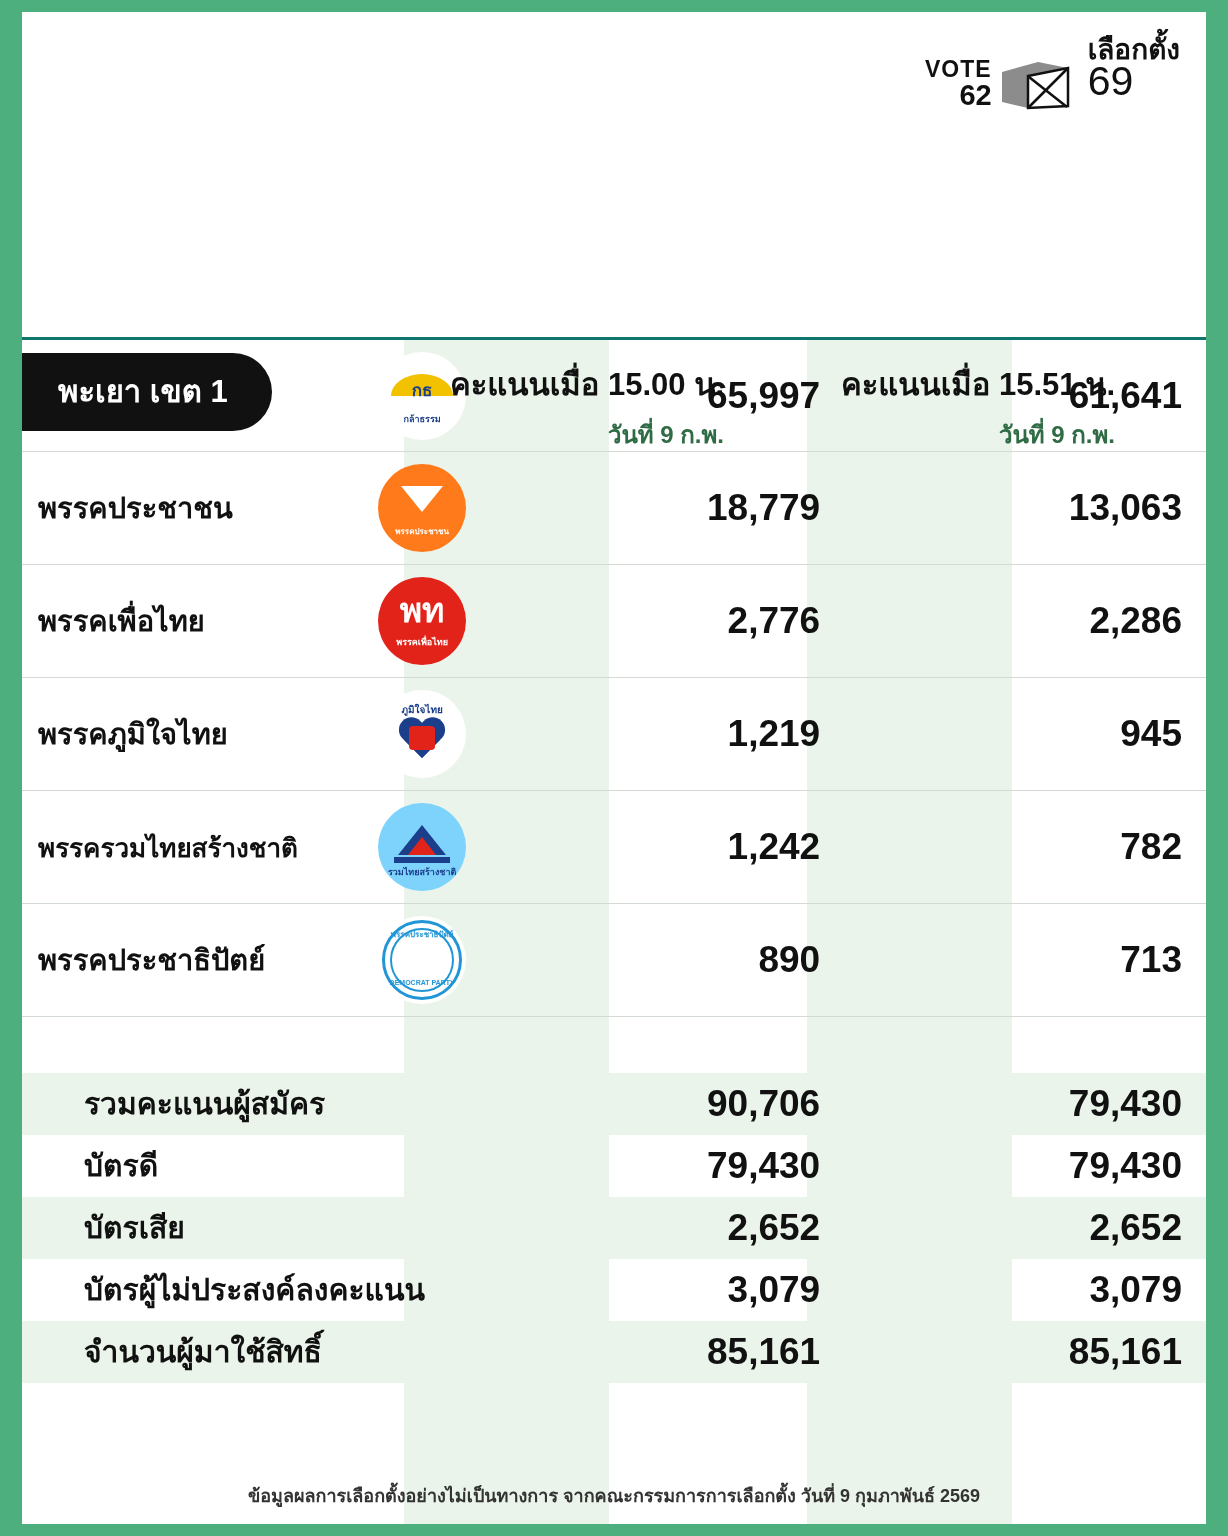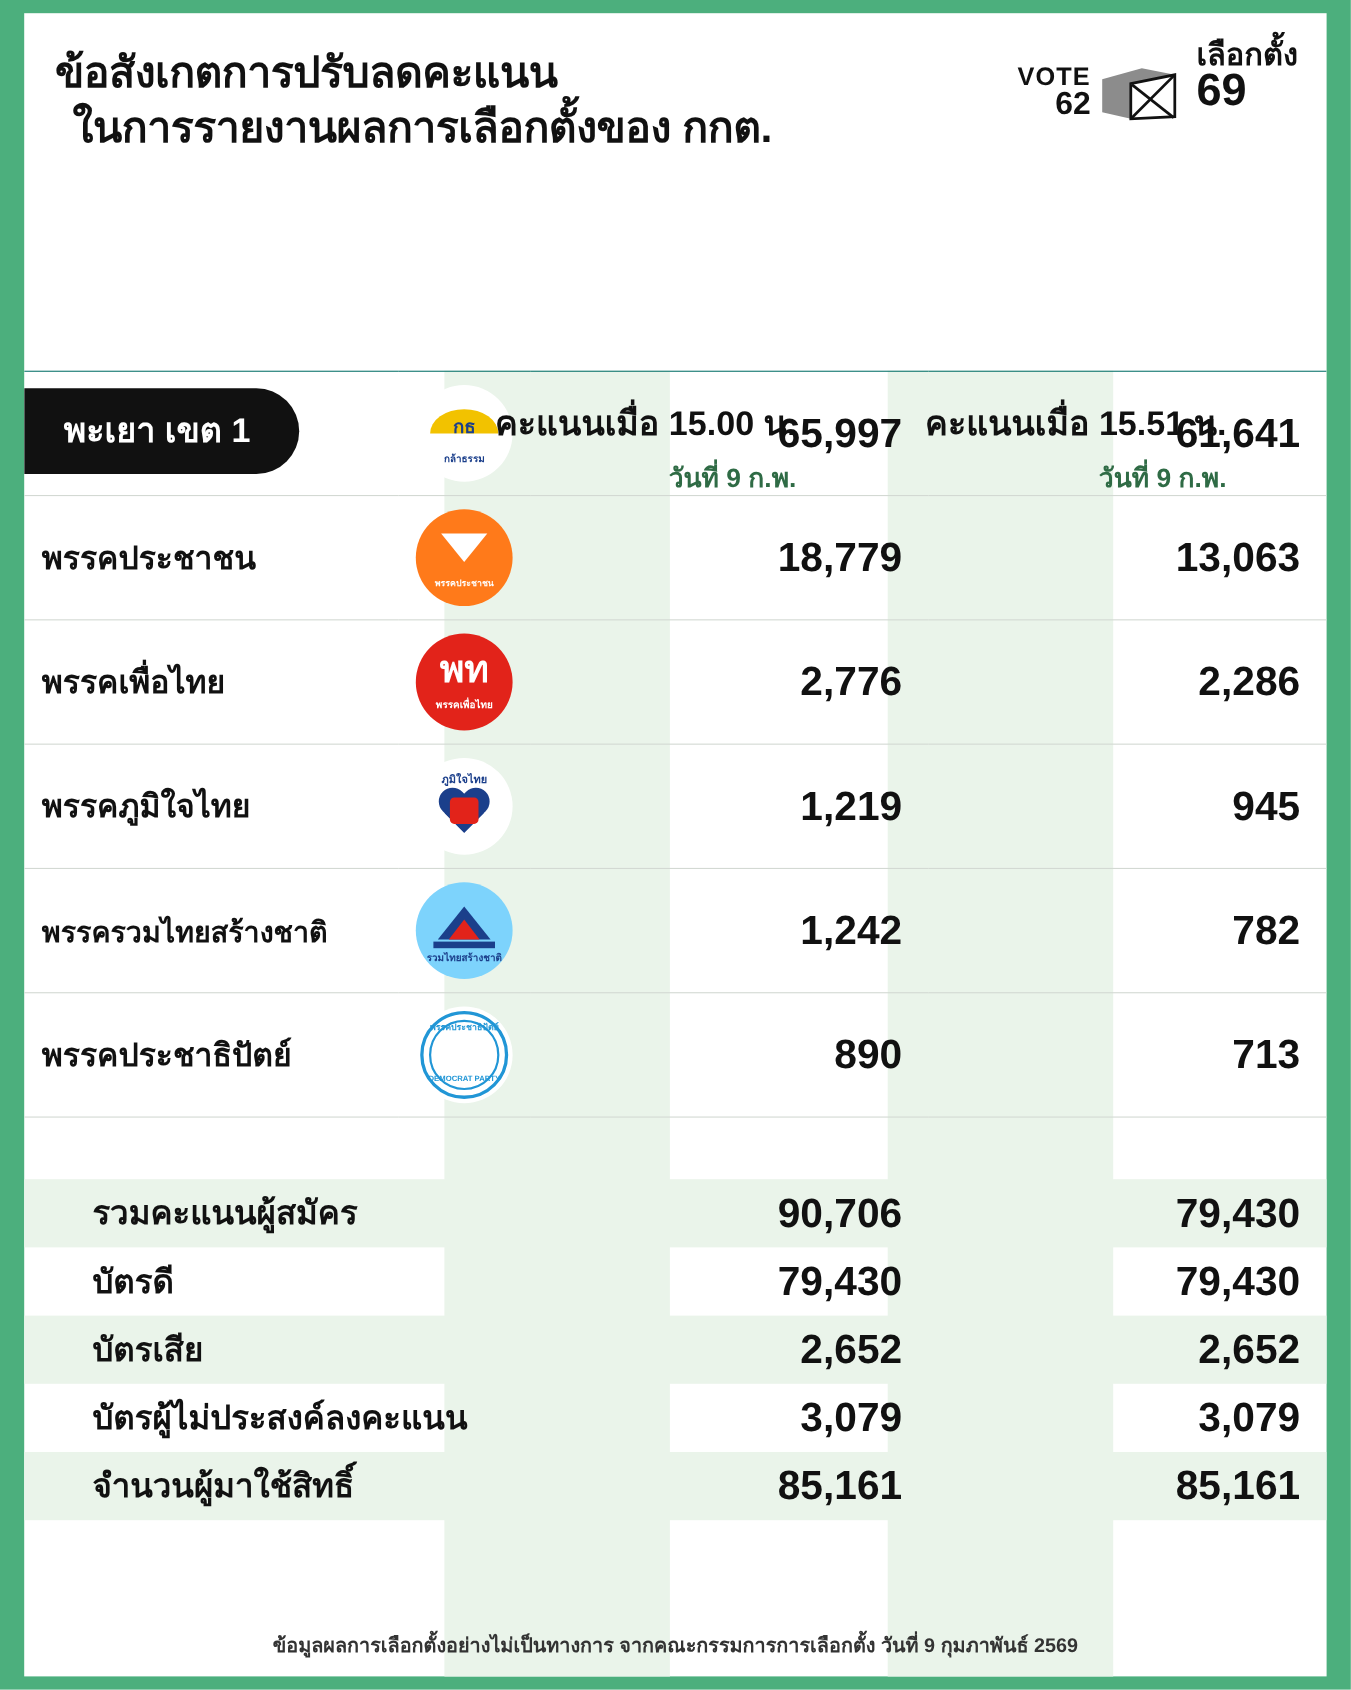--- a/index.html
+++ b/index.html
@@ -71,21 +71,21 @@
   }
   .election-txt { line-height: 1.02; text-align: left; }
   .election-txt .e1 {
     font-size: 28px;
     font-weight: bold;
     color: #111;
     display: block;
   }
   .election-txt .e2 {
     font-size: 41px;
-    font-weight: bold;
+    font-weight: normal;
     color: #111;
     display: block;
     margin-top: -4px;
   }
   
   .band-wrap {
     position: relative;
   }
   .col-band {
     position: absolute;
@@ -165,21 +165,21 @@
   }
   .r-val {
     width: 330px;
     text-align: right;
     padding-right: 24px;
     font-size: 37px;
     font-weight: bold;
     color: #111;
   }
   tr.party { height: 113px; border-bottom: 1px solid #d3d9d3; }
-  tr.party:first-child { border-top: 1px solid #0f766e; }
+  tr.party:first-child { border-top: 3px solid #0f766e; }
   tr.spacer { height: 52px; }
 
   
   table.summary {
     position: relative;
     z-index: 2;
     width: 100%;
     border-collapse: collapse;
     margin-top: 4px;
   }
@@ -308,24 +308,20 @@
     font-size: 8px; font-weight: bold; color: #2196d6;
   }
   .ballot-ico { width: 74px; height: 52px; }
 </style>
 </head>
 <body>
 
 <div class="page">
 
   <div class="header">
-    <div class="title">
-      <span>ข้อสังเกตการปรับลดคะแนน</span>
-      <span class="line2">ในการรายงานผลการเลือกตั้งของ กกต.</span>
-    </div>
     <div class="brand">
       <div class="vote-logo">
         <div class="vote-txt">
           <span class="v1">VOTE</span>
           <span class="v2">62</span>
         </div>
         <svg class="ballot-ico" viewBox="0 0 74 52">
           <polygon points="4,14 40,4 70,10 70,48 30,50 4,44" fill="#8c8c8c"></polygon>
           <polygon points="30,18 70,10 70,48 30,50" fill="#ffffff" stroke="#111" stroke-width="2.5"></polygon>
           <line x1="31" y1="19" x2="69" y2="49" stroke="#111" stroke-width="2.5"></line>

